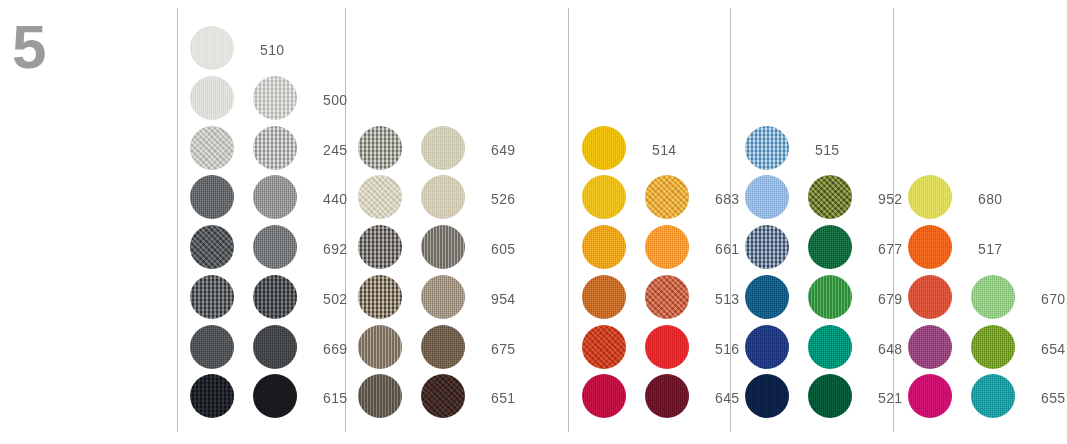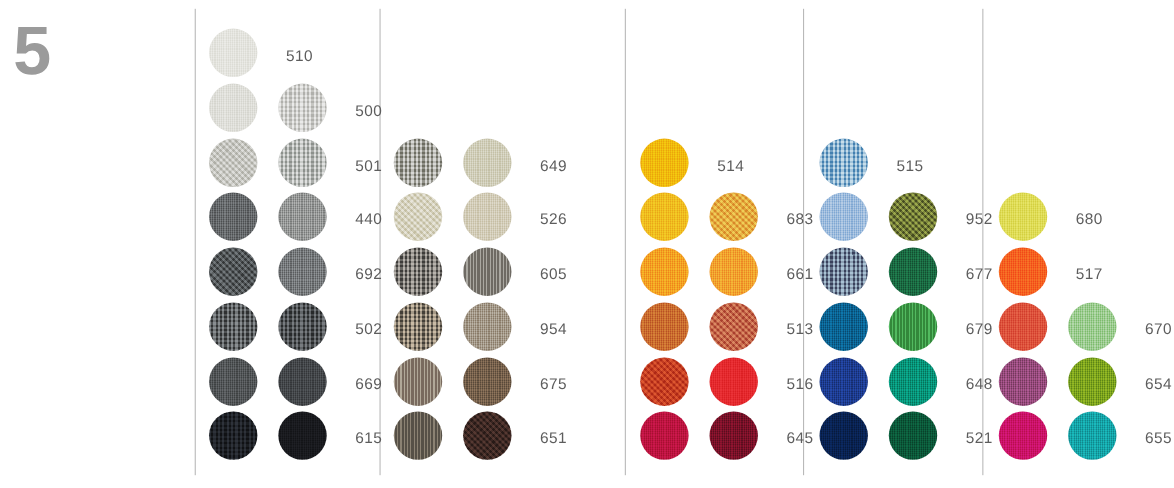--- a/index.html
+++ b/index.html
@@ -95,21 +95,21 @@
         <div class="cell" style="left: 63px; top: 76px;">
           <div class="dot coarse" style="background: rgb(201, 201, 198);"></div>
           <div class="code">500</div>
         </div>
         <div class="cell" style="left: 0px; top: 126px;">
           <div class="dot basket" style="background: rgb(195, 195, 189);"></div>
           <div class="code">665</div>
         </div>
         <div class="cell" style="left: 63px; top: 126px;">
           <div class="dot coarse" style="background: rgb(176, 179, 176);"></div>
-          <div class="code">501</div>
+          <div class="code">245</div>
         </div>
         <div class="cell" style="left: 0px; top: 175px;">
           <div class="dot" style="background: rgb(94, 97, 99);"></div>
           <div class="code">652</div>
         </div>
         <div class="cell" style="left: 63px; top: 175px;">
           <div class="dot" style="background: rgb(141, 143, 142);"></div>
           <div class="code">440</div>
         </div>
         <div class="cell" style="left: 0px; top: 225px;">

